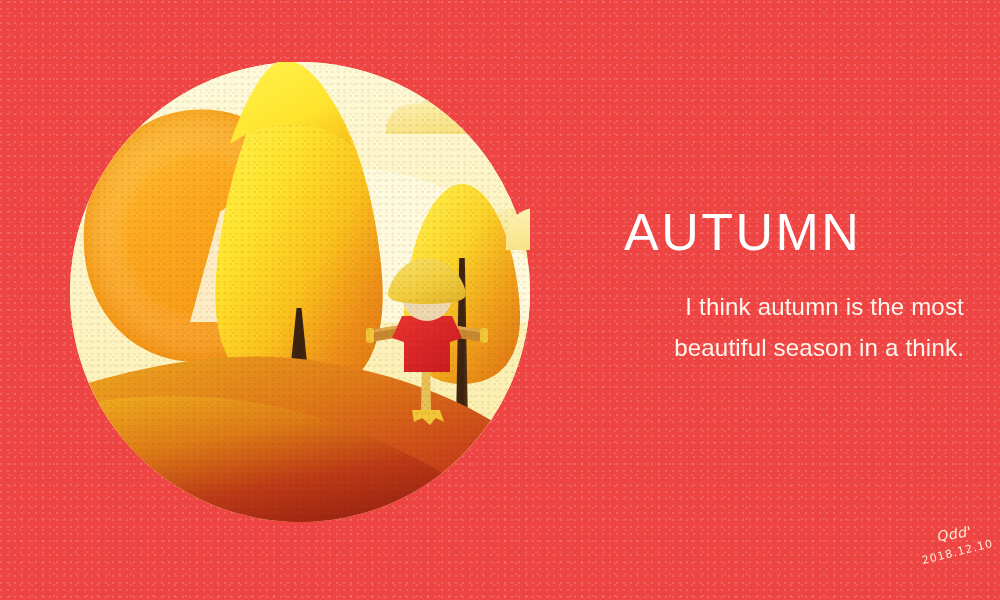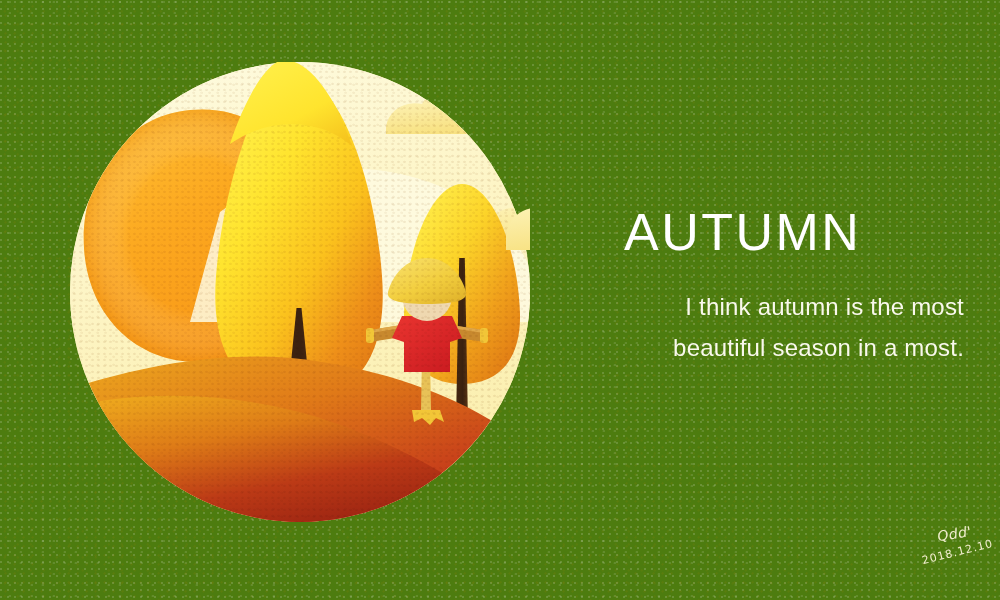--- a/index.html
+++ b/index.html
@@ -5,21 +5,21 @@
   html, body {
     margin: 0;
     padding: 0;
     background: #ffffff;
   }
   .poster {
     position: relative;
     width: 1000px;
     height: 600px;
     overflow: hidden;
-    background: #4d7c0f;
+    background: #ef4444;
     font-family: "Liberation Sans", sans-serif;
     -webkit-font-smoothing: antialiased;
   }
   
   .bg-grain {
     position: absolute;
     inset: 0;
     background-image:
       radial-gradient(circle at 13% 27%, rgba(255,255,255,.16) 0 1px, transparent 1.4px),
       radial-gradient(circle at 62% 71%, rgba(190,130,0,.10) 0 1px, transparent 1.4px),
@@ -303,21 +303,21 @@
 
       <path d="M436 176 C 436 154, 458 140, 478 148 C 488 130, 516 128, 526 146
                C 546 144, 562 158, 560 178 L 560 188 L 436 188 Z" fill="url(#gCloud2)"></path>
     </svg>
   </div>
 
   <div class="textblock">
     <h1 class="title">AUTUMN</h1>
     <p class="subtitle">
       <span>I think autumn is the most</span>
-      <span>beautiful season in a most.</span>
+      <span>beautiful season in a think.</span>
     </p>
   </div>
 
   <div class="signature">
     <span class="sig-name">Qdd'</span>
     <span class="sig-date">2018.12.10</span>
   </div>
 
 </div>
 

